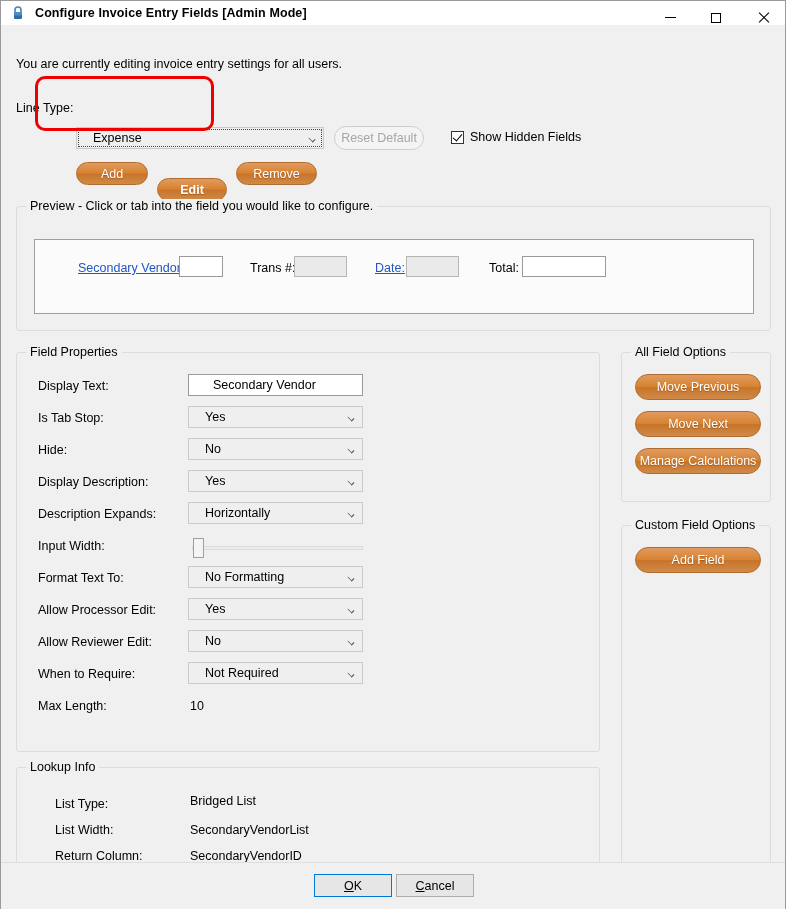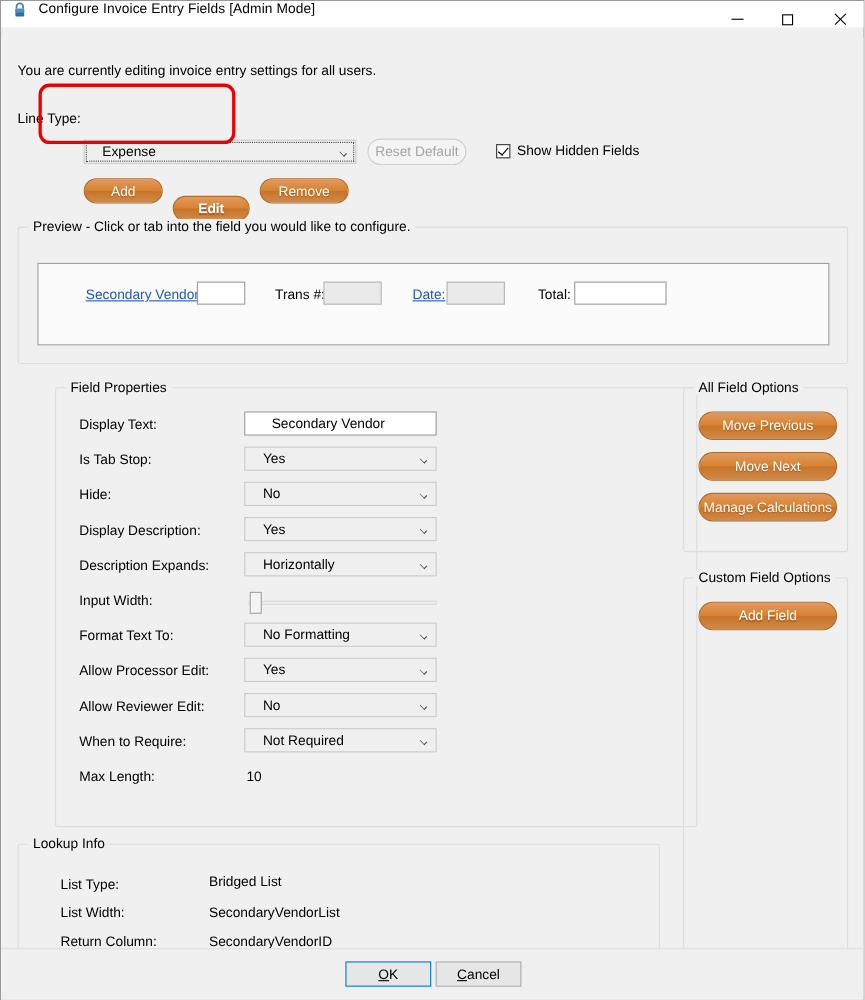--- a/index.html
+++ b/index.html
@@ -25,20 +25,22 @@
   }
 
   
   .titlebar {
     position: absolute;
     left: 0; top: 0;
     width: 784px;
     height: 24px;
     background: #ffffff;
     display: flex;
+    align-items: center;
+    font-weight: bold;
   }
   .title-icon {
     width: 16px;
     height: 16px;
     margin-left: 9px;
     margin-right: 9px;
     position: relative;
     flex: none;
   }
   .title-text {
@@ -258,21 +260,21 @@
   #pv-lbl-vendor { left: 77px; top: 227px; }
   #pv-in-vendor  { left: 178px; top: 222px; width: 44px; }
   #pv-lbl-trans  { left: 249px; top: 227px; }
   #pv-in-trans   { left: 293px; top: 222px; width: 53px; }
   #pv-lbl-date   { left: 374px; top: 227px; }
   #pv-in-date    { left: 405px; top: 222px; width: 53px; }
   #pv-lbl-total  { left: 488px; top: 227px; }
   #pv-in-total   { left: 521px; top: 222px; width: 84px; }
 
   
-  #grp-fieldprops { left: 15px; top: 318px; width: 584px; height: 400px; margin-left: 34px; }
+  #grp-fieldprops { left: 15px; top: 318px; width: 584px; height: 400px; }
   #grp-lookup     { left: 15px; top: 733px; width: 584px; height: 108px; }
   #grp-allfield   { left: 620px; top: 318px; width: 150px; height: 150px; }
   #grp-customfield{ left: 620px; top: 491px; width: 150px; height: 350px; }
 
   .prop-label {
     position: absolute;
     left: 21px;
     font-size: 12.5px;
     color: #000;
     white-space: nowrap;

